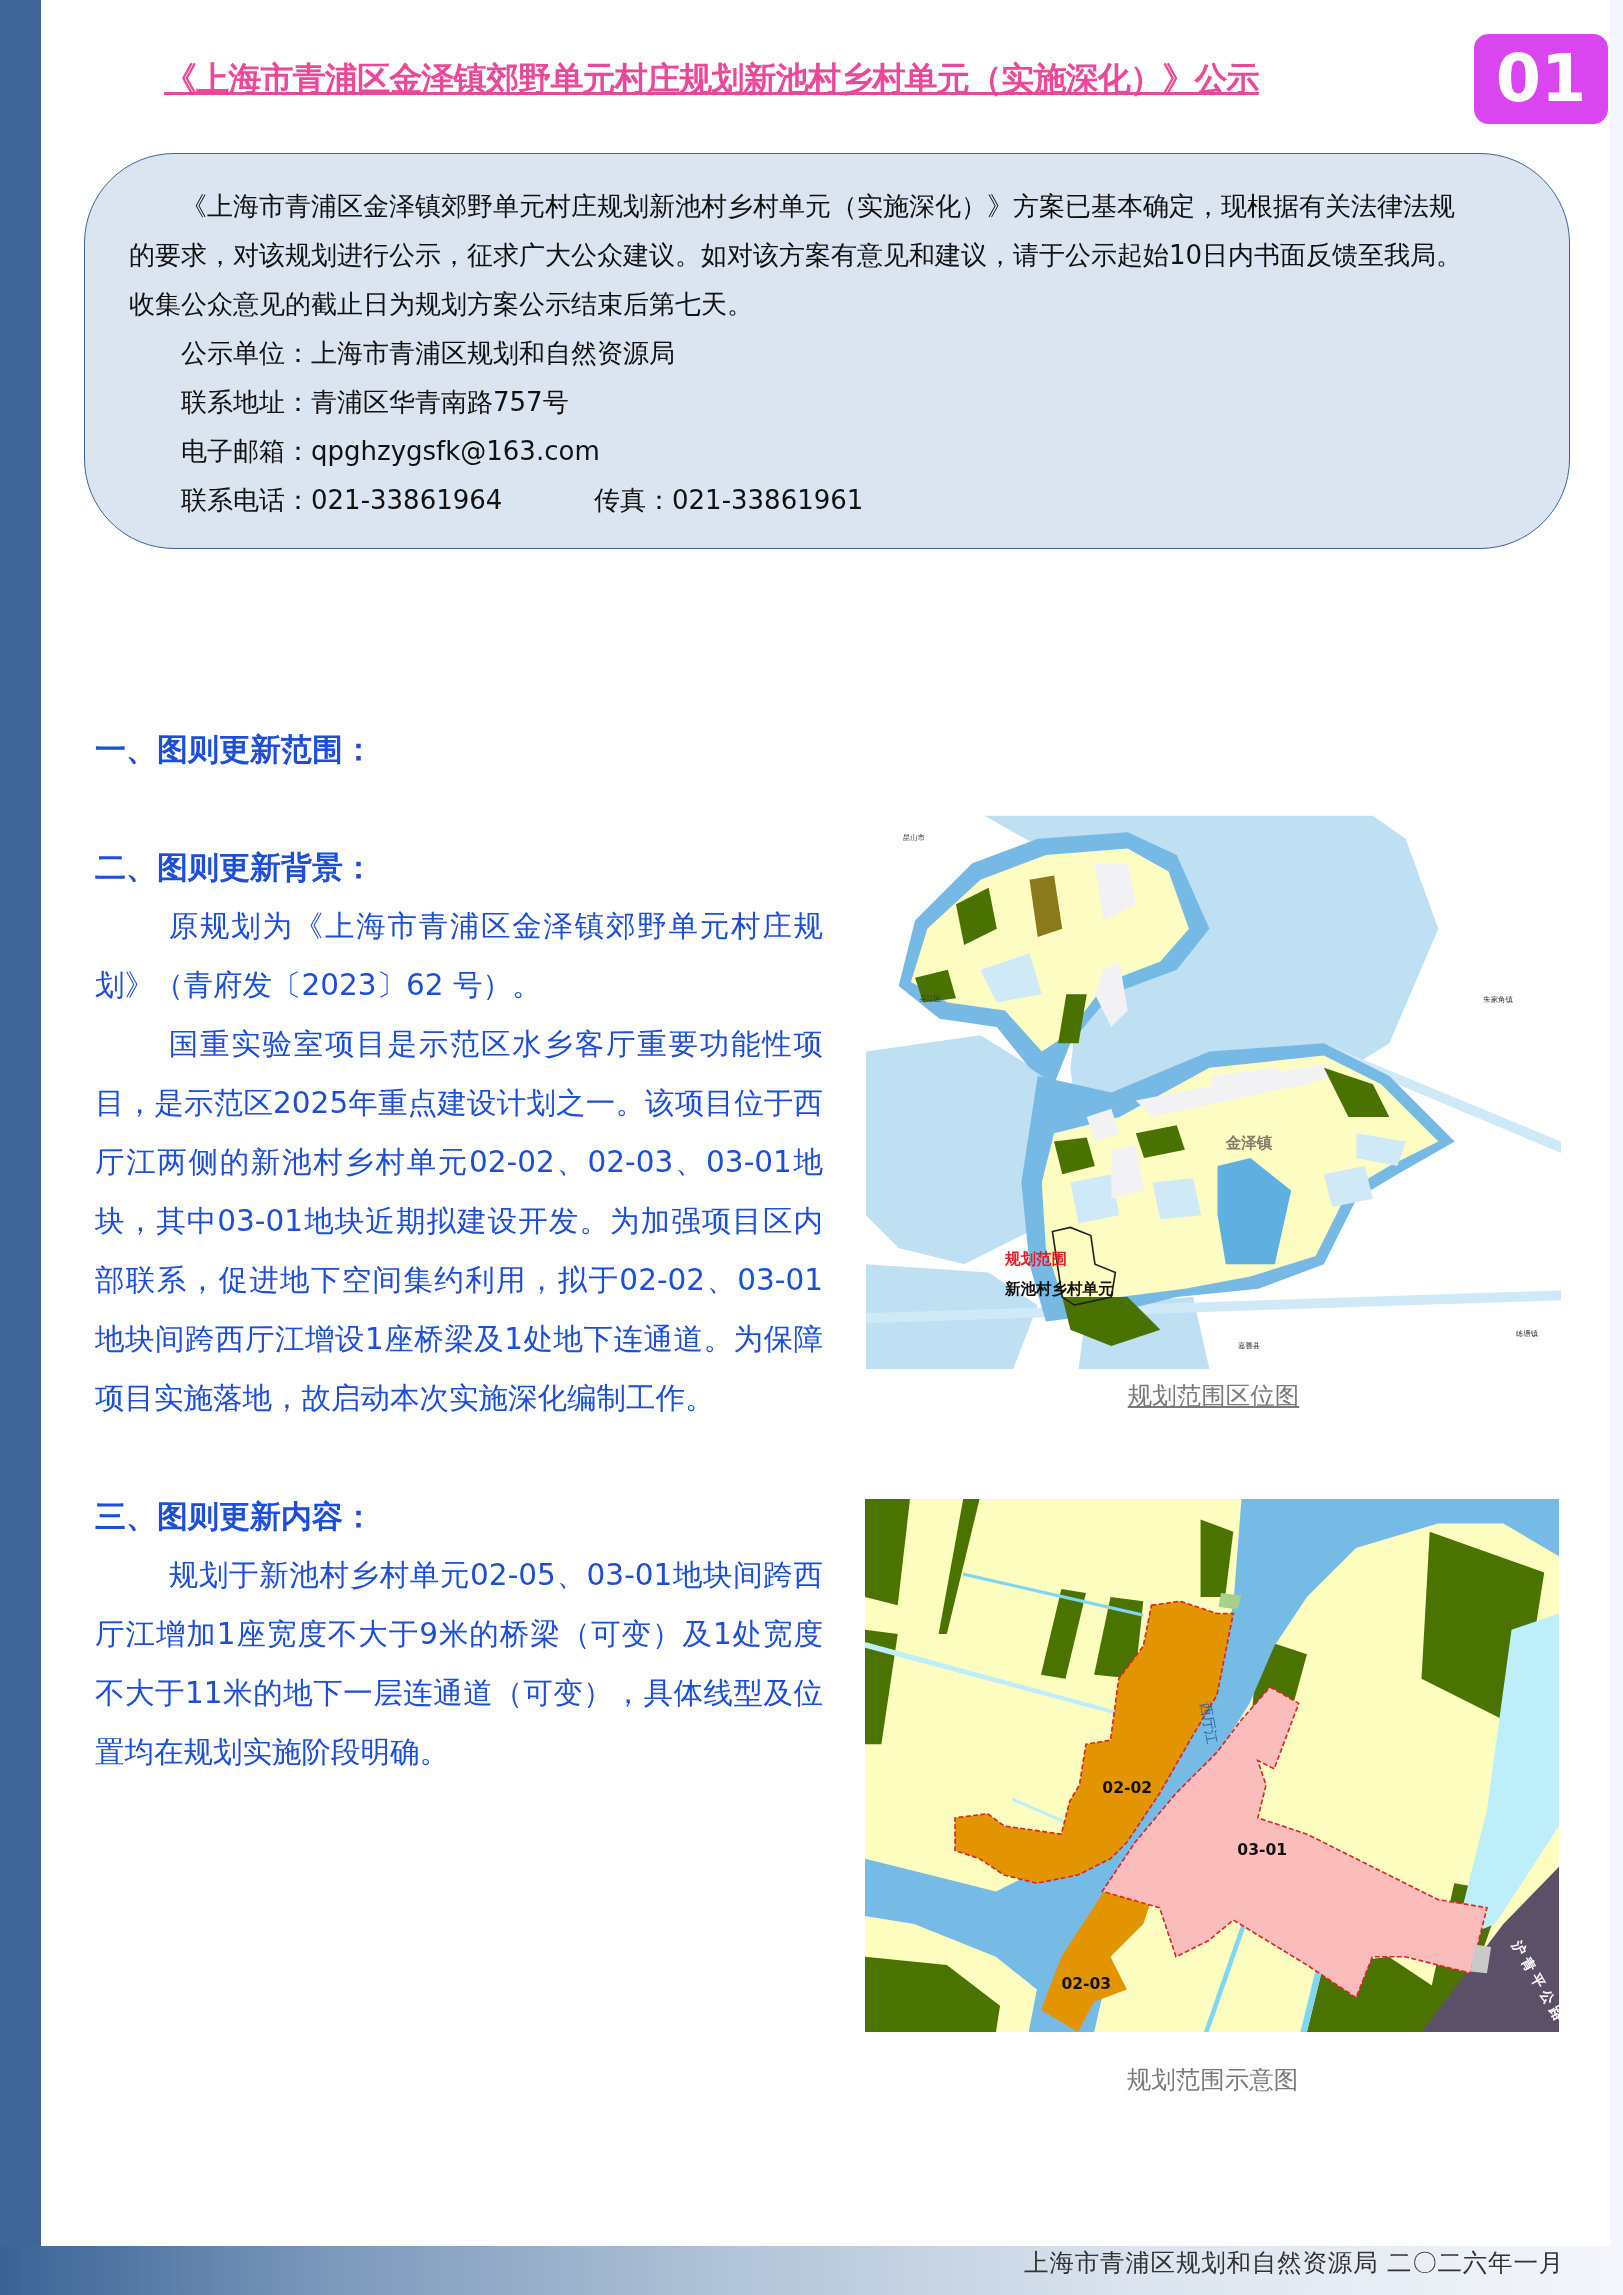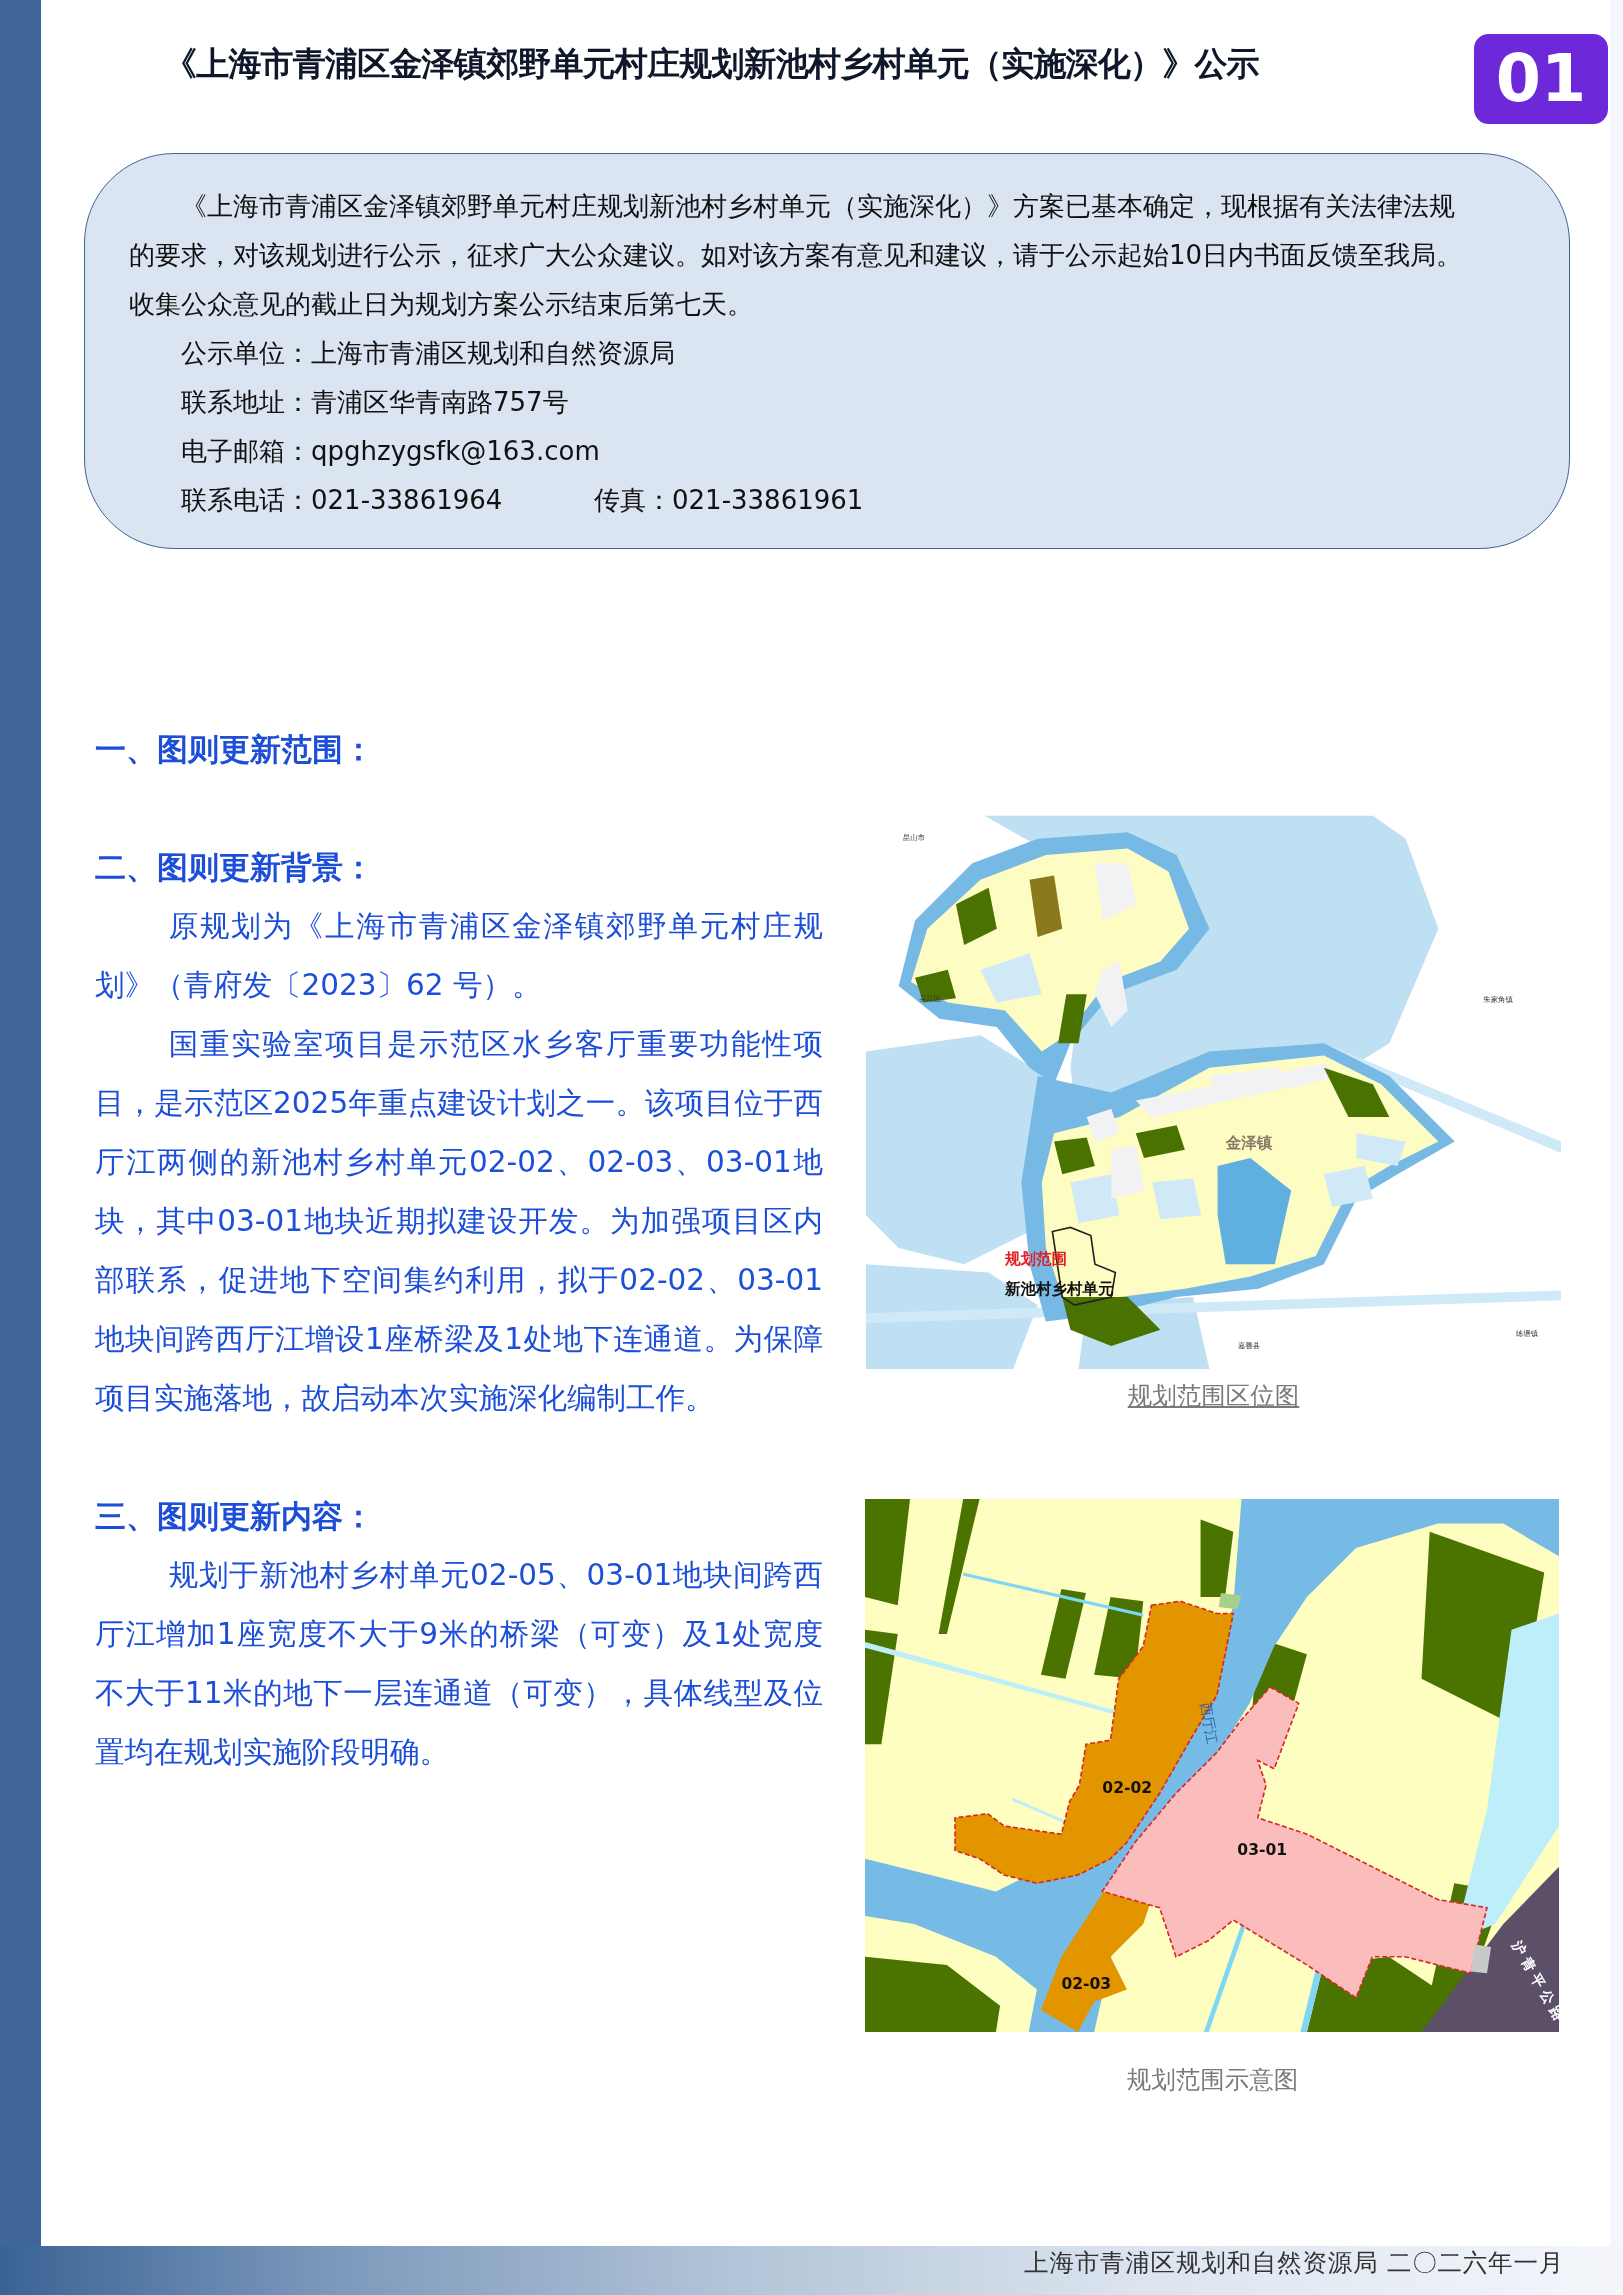--- a/index.html
+++ b/index.html
@@ -13,26 +13,26 @@
   .right-strip { position: absolute; right: 0; top: 0; width: 13px; height: 2246px; background: #f4f6fb; }
   .footer {
     position: absolute; left: 0; top: 2246px; width: 1623px; height: 49px;
     background: linear-gradient(to right, #3a6395 0%, #7b98bb 20%, #b2c4d8 45%, #dbe4ef 70%, #f4f6fb 100%);
   }
   .footer-text {
     position: absolute; right: 59px; top: 0; font-size: 24.5px; color: #333;
     letter-spacing: 0.8px;
   }
   .page-title {
-    position: absolute; left: 164px; top: 42px; font-size: 33px; font-weight: bold;
-    color: #0f172a; white-space: nowrap; letter-spacing: -0.8px;
+    position: absolute; left: 164px; top: 57px; font-size: 33px; font-weight: bold;
+    color: #ec4899; white-space: nowrap; letter-spacing: -0.8px; text-decoration: underline;
   }
   .badge {
     position: absolute; left: 1474px; top: 34px; width: 134px; height: 90px;
-    background: #6d28d9; border-radius: 14.7px; color: #fff;
+    background: #d946ef; border-radius: 14.7px; color: #fff;
     font-size: 65px; font-weight: bold; text-align: center; line-height: 90px;
     font-family: "DejaVu Sans", sans-serif;
   }
   .notice {
     position: absolute; left: 84px; top: 153px; width: 1486px; height: 396px;
     background: #dbe4f1; border: 1.6px solid #3d6596; border-radius: 90px;
     box-sizing: border-box; padding: 28px 49px 0 44px;
     font-size: 26px; line-height: 49px; color: #111;
   }
   .notice p { margin: 0; }

